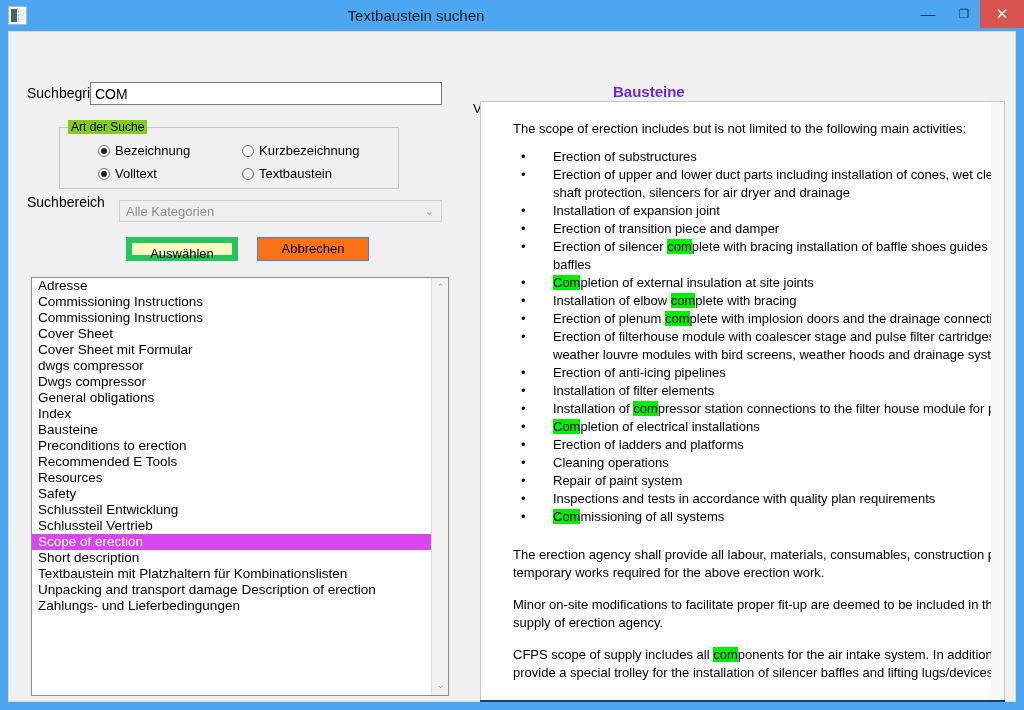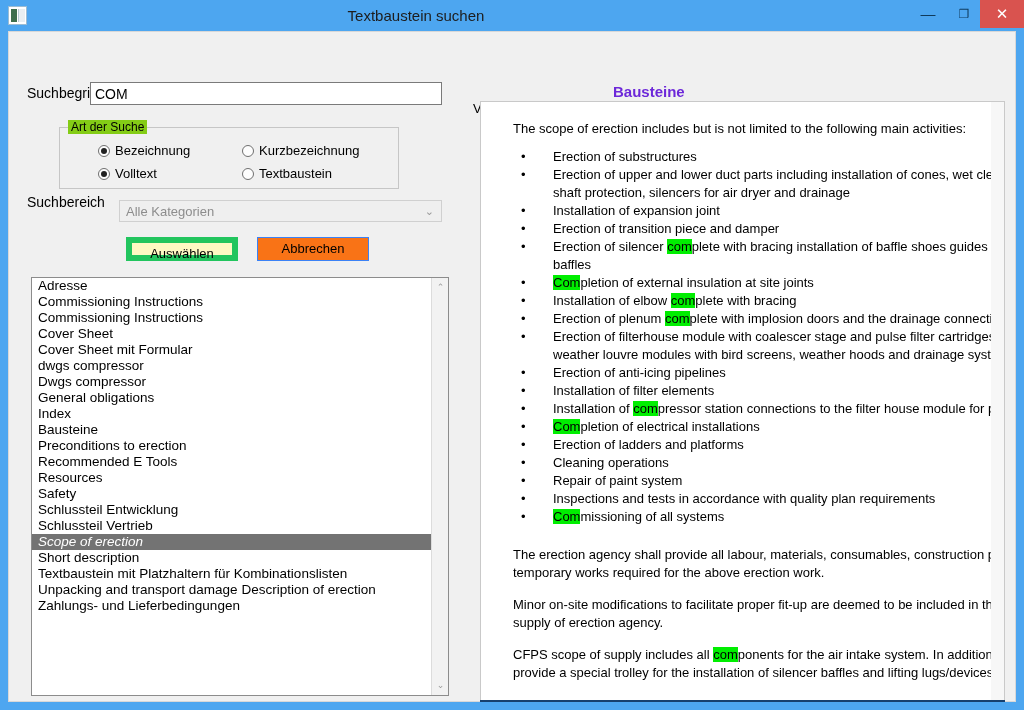--- a/index.html
+++ b/index.html
@@ -114,21 +114,21 @@
   .listbox{
     position:absolute;left:22px;top:245px;width:418px;height:419px;
     background:#ffffff;border:1px solid #8c8c8c;box-sizing:border-box;overflow:hidden;
   }
   .listitems{
     position:absolute;left:0;top:0;width:400px;
   }
   .listitem{
     height:16px;line-height:16px;padding-left:6px;font-size:13.5px;color:#000;white-space:nowrap;
   }
-  .listitem.sel{background:#737373;color:#ffffff;width:395px;font-style:italic;}
+  .listitem.sel{background:#d946ef;color:#ffffff;width:395px;}
   .vscroll{
     position:absolute;right:0;top:0;width:17px;height:100%;
     background:#f2f2f2;border-left:1px solid #dcdcdc;box-sizing:border-box;
   }
   .vscroll .arrow{
     position:absolute;left:0;width:17px;height:17px;text-align:center;line-height:17px;
     color:#9a9a9a;font-size:9px;
   }
   .vscroll .arrow.up{top:1px;}
   .vscroll .arrow.down{bottom:1px;}

